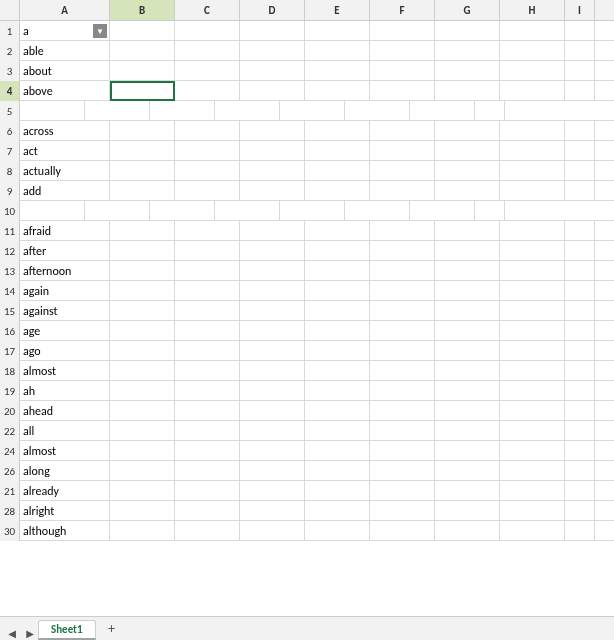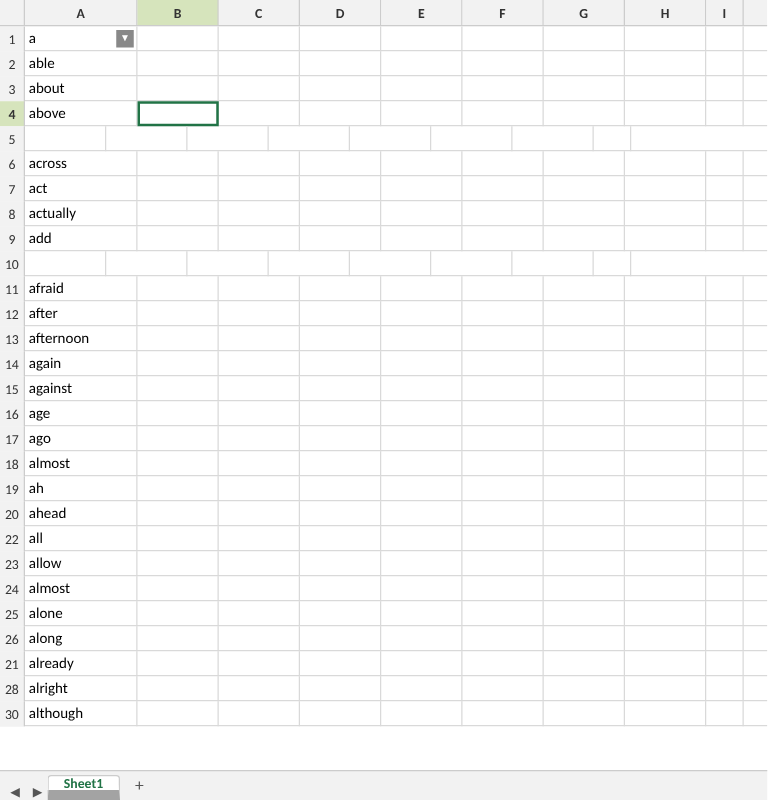--- a/index.html
+++ b/index.html
@@ -192,21 +192,21 @@
       font-size: 11px;
       color: #333;
       cursor: pointer;
       border-top-left-radius: 3px;
       border-top-right-radius: 3px;
       margin-right: 2px;
     }
 
     .sheet-tab.active {
       background: #fff;
-      border-bottom: 8px solid #a3a3a3;
+      border-bottom: 2px solid #a3a3a3;
       color: #217346;
       font-weight: 600;
     }
 
     .add-sheet-btn {
       width: 20px;
       height: 20px;
       display: flex;
       align-items: center;
       justify-content: center;
@@ -533,51 +533,23 @@
             <div class="cell col-b"></div>
             <div class="cell col-c"></div>
             <div class="cell col-d"></div>
             <div class="cell col-e"></div>
             <div class="cell col-f"></div>
             <div class="cell col-g"></div>
             <div class="cell col-h"></div>
             <div class="cell col-i"></div>
           </div>
           <div class="grid-row">
-            <div class="row-num">23</div>
-            <div class="cell col-a">
-              <span>allow</span>
-            </div>
-            <div class="cell col-b"></div>
-            <div class="cell col-c"></div>
-            <div class="cell col-d"></div>
-            <div class="cell col-e"></div>
-            <div class="cell col-f"></div>
-            <div class="cell col-g"></div>
-            <div class="cell col-h"></div>
-            <div class="cell col-i"></div>
-          </div>
-          <div class="grid-row">
             <div class="row-num">24</div>
             <div class="cell col-a">
               <span>almost</span>
-            </div>
-            <div class="cell col-b"></div>
-            <div class="cell col-c"></div>
-            <div class="cell col-d"></div>
-            <div class="cell col-e"></div>
-            <div class="cell col-f"></div>
-            <div class="cell col-g"></div>
-            <div class="cell col-h"></div>
-            <div class="cell col-i"></div>
-          </div>
-          <div class="grid-row">
-            <div class="row-num">25</div>
-            <div class="cell col-a">
-              <span>alone</span>
             </div>
             <div class="cell col-b"></div>
             <div class="cell col-c"></div>
             <div class="cell col-d"></div>
             <div class="cell col-e"></div>
             <div class="cell col-f"></div>
             <div class="cell col-g"></div>
             <div class="cell col-h"></div>
             <div class="cell col-i"></div>
           </div>

